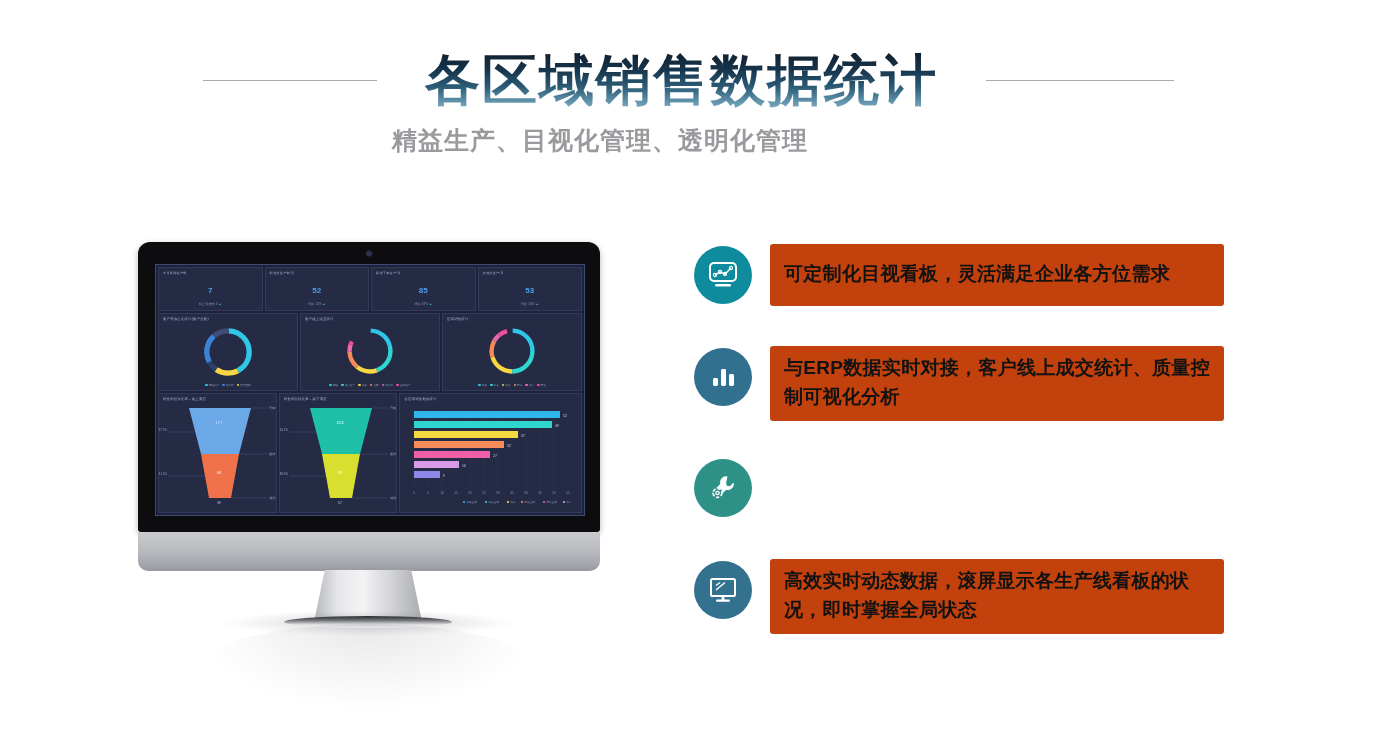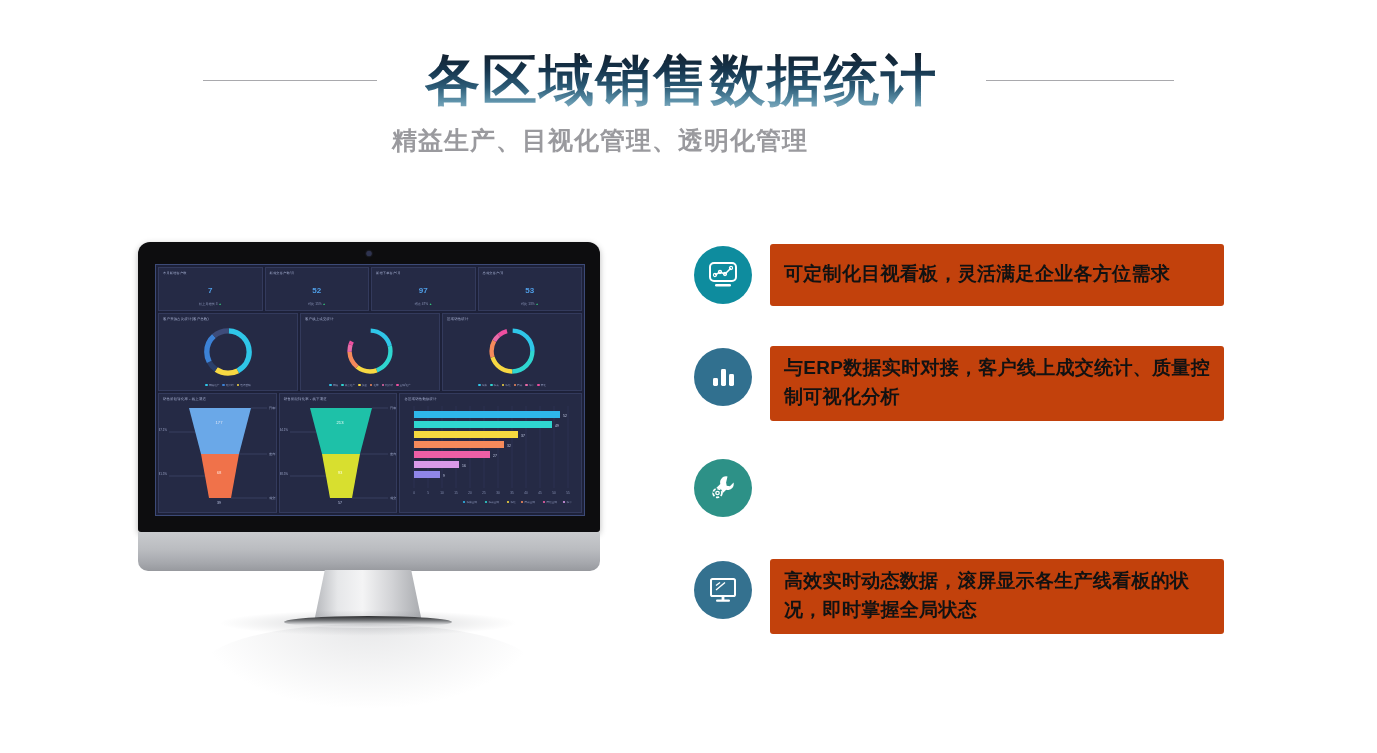--- a/index.html
+++ b/index.html
@@ -344,21 +344,21 @@
             <div class="kpi-title">新成交客户数/月</div>
             <div class="kpi-num">52</div>
             <div class="kpi-sub">
               <span>环比</span>
               <span>15%</span>
               <span class="up">▲</span>
             </div>
           </div>
           <div class="kpi-card">
             <div class="kpi-title">新增下单客户/月</div>
-            <div class="kpi-num">97</div>
+            <div class="kpi-num">85</div>
             <div class="kpi-sub">
               <span>环比</span>
               <span>47%</span>
               <span class="up">▲</span>
             </div>
           </div>
           <div class="kpi-card">
             <div class="kpi-title">总成交客户/月</div>
             <div class="kpi-num">53</div>
             <div class="kpi-sub">

